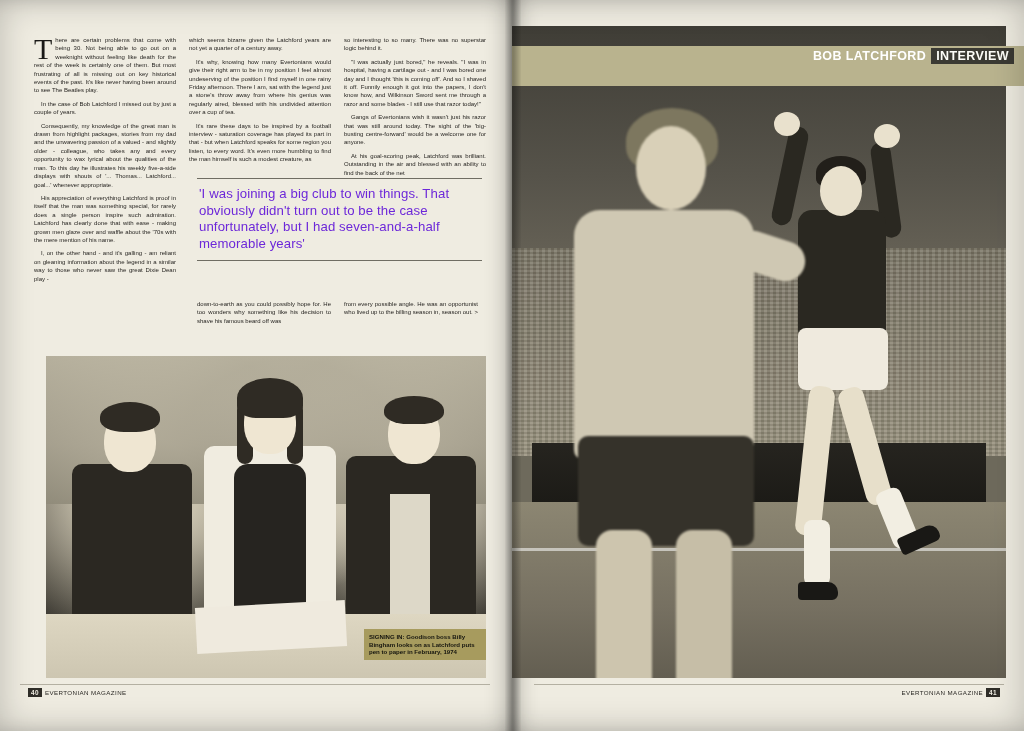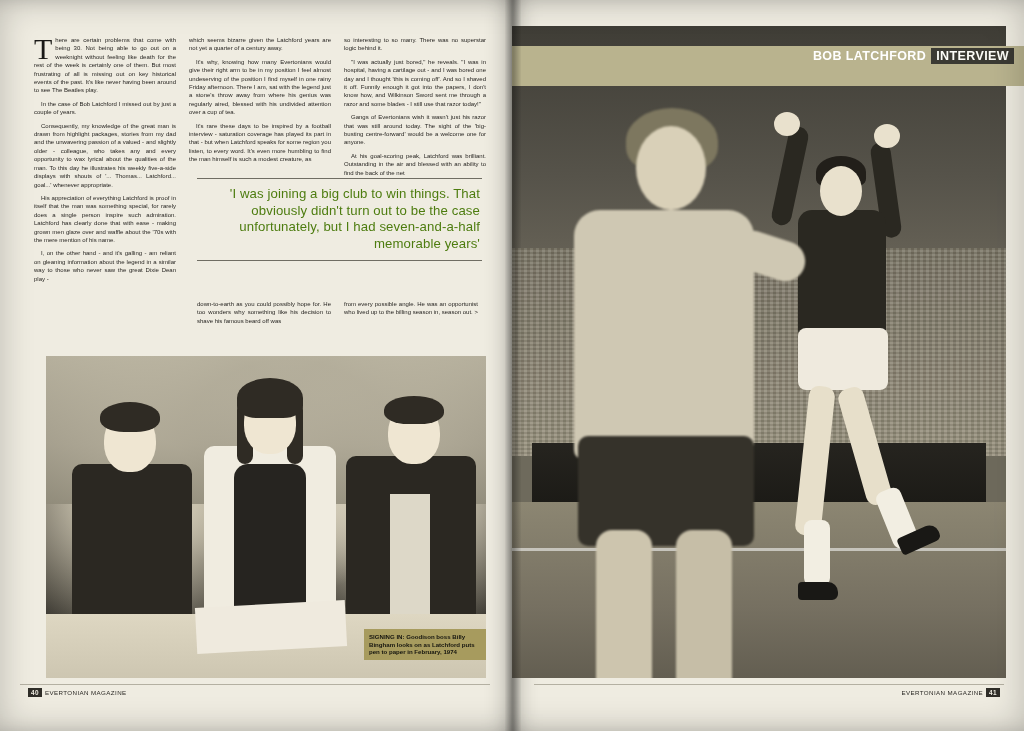--- a/index.html
+++ b/index.html
@@ -68,23 +68,22 @@
   
   .pullquote{
     position:absolute;left:197px;top:178px;width:281px;
     border-top:1px solid #6f6d63;border-bottom:1px solid #6f6d63;
     padding:7px 2px 8px 2px;
   }
   .pullquote p{
     margin:0;
     font-family:"Liberation Sans", sans-serif;
     font-size:13.2px;line-height:16.6px;
-    color:#4d7c0f;
+    color:#6d28d9;
     letter-spacing:.1px;
-    text-align:right;
   }
   
   .tail{
     position:absolute;left:197px;top:300px;width:281px;
     display:flex;gap:13px;
   }
   .tail .col{width:134px;}
   
   .photo-signing{
     position:absolute;left:46px;top:356px;width:440px;height:322px;

